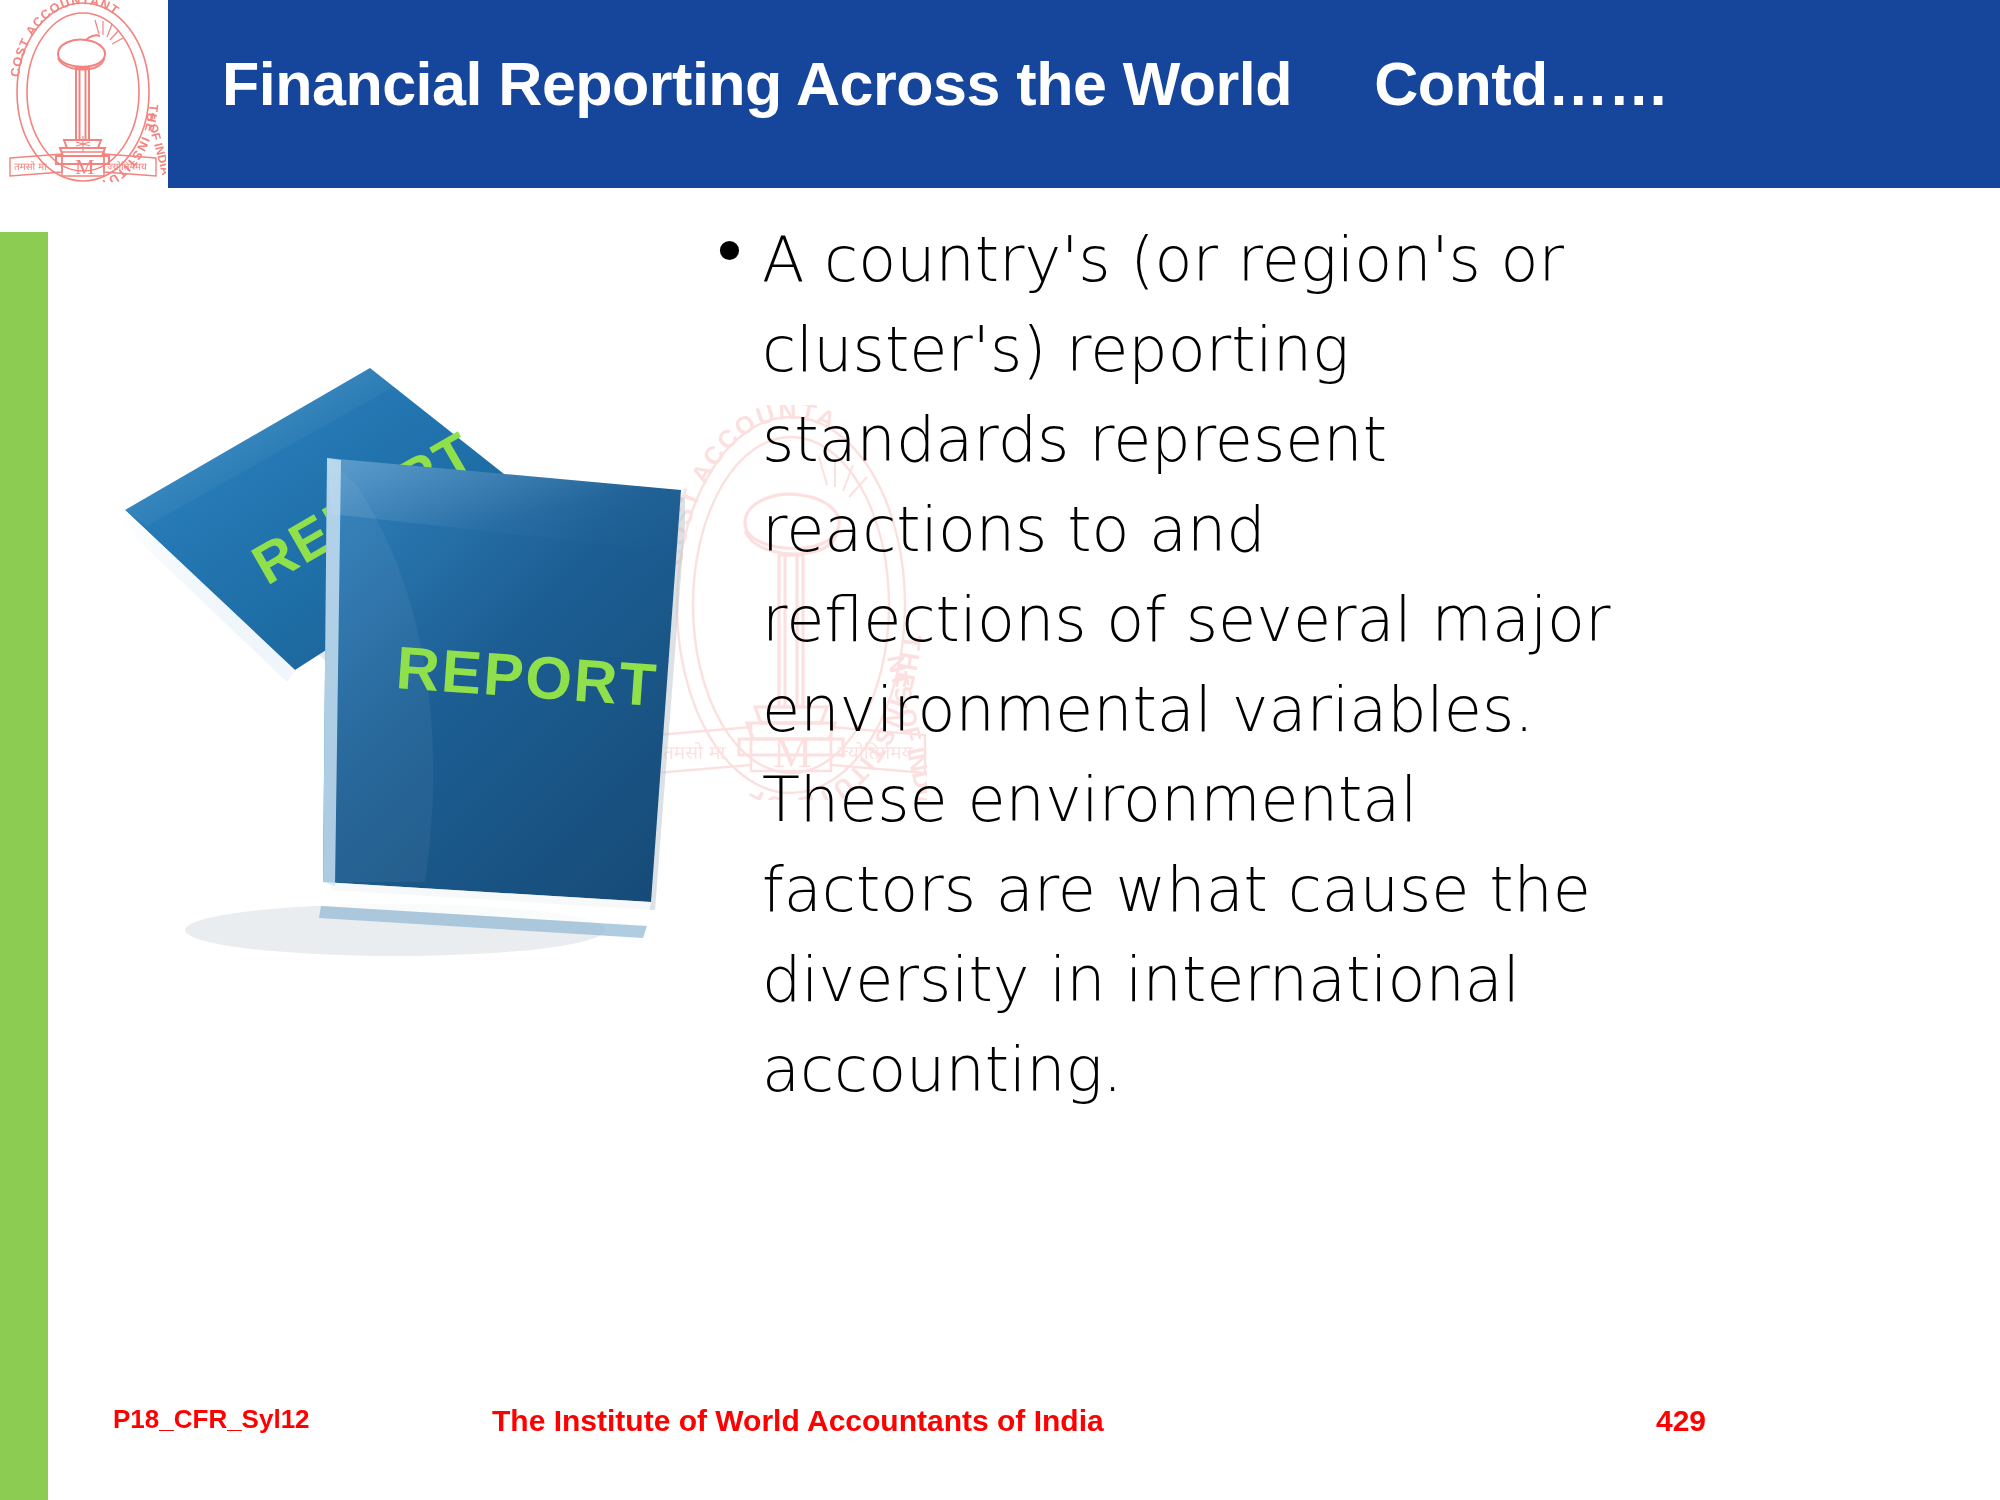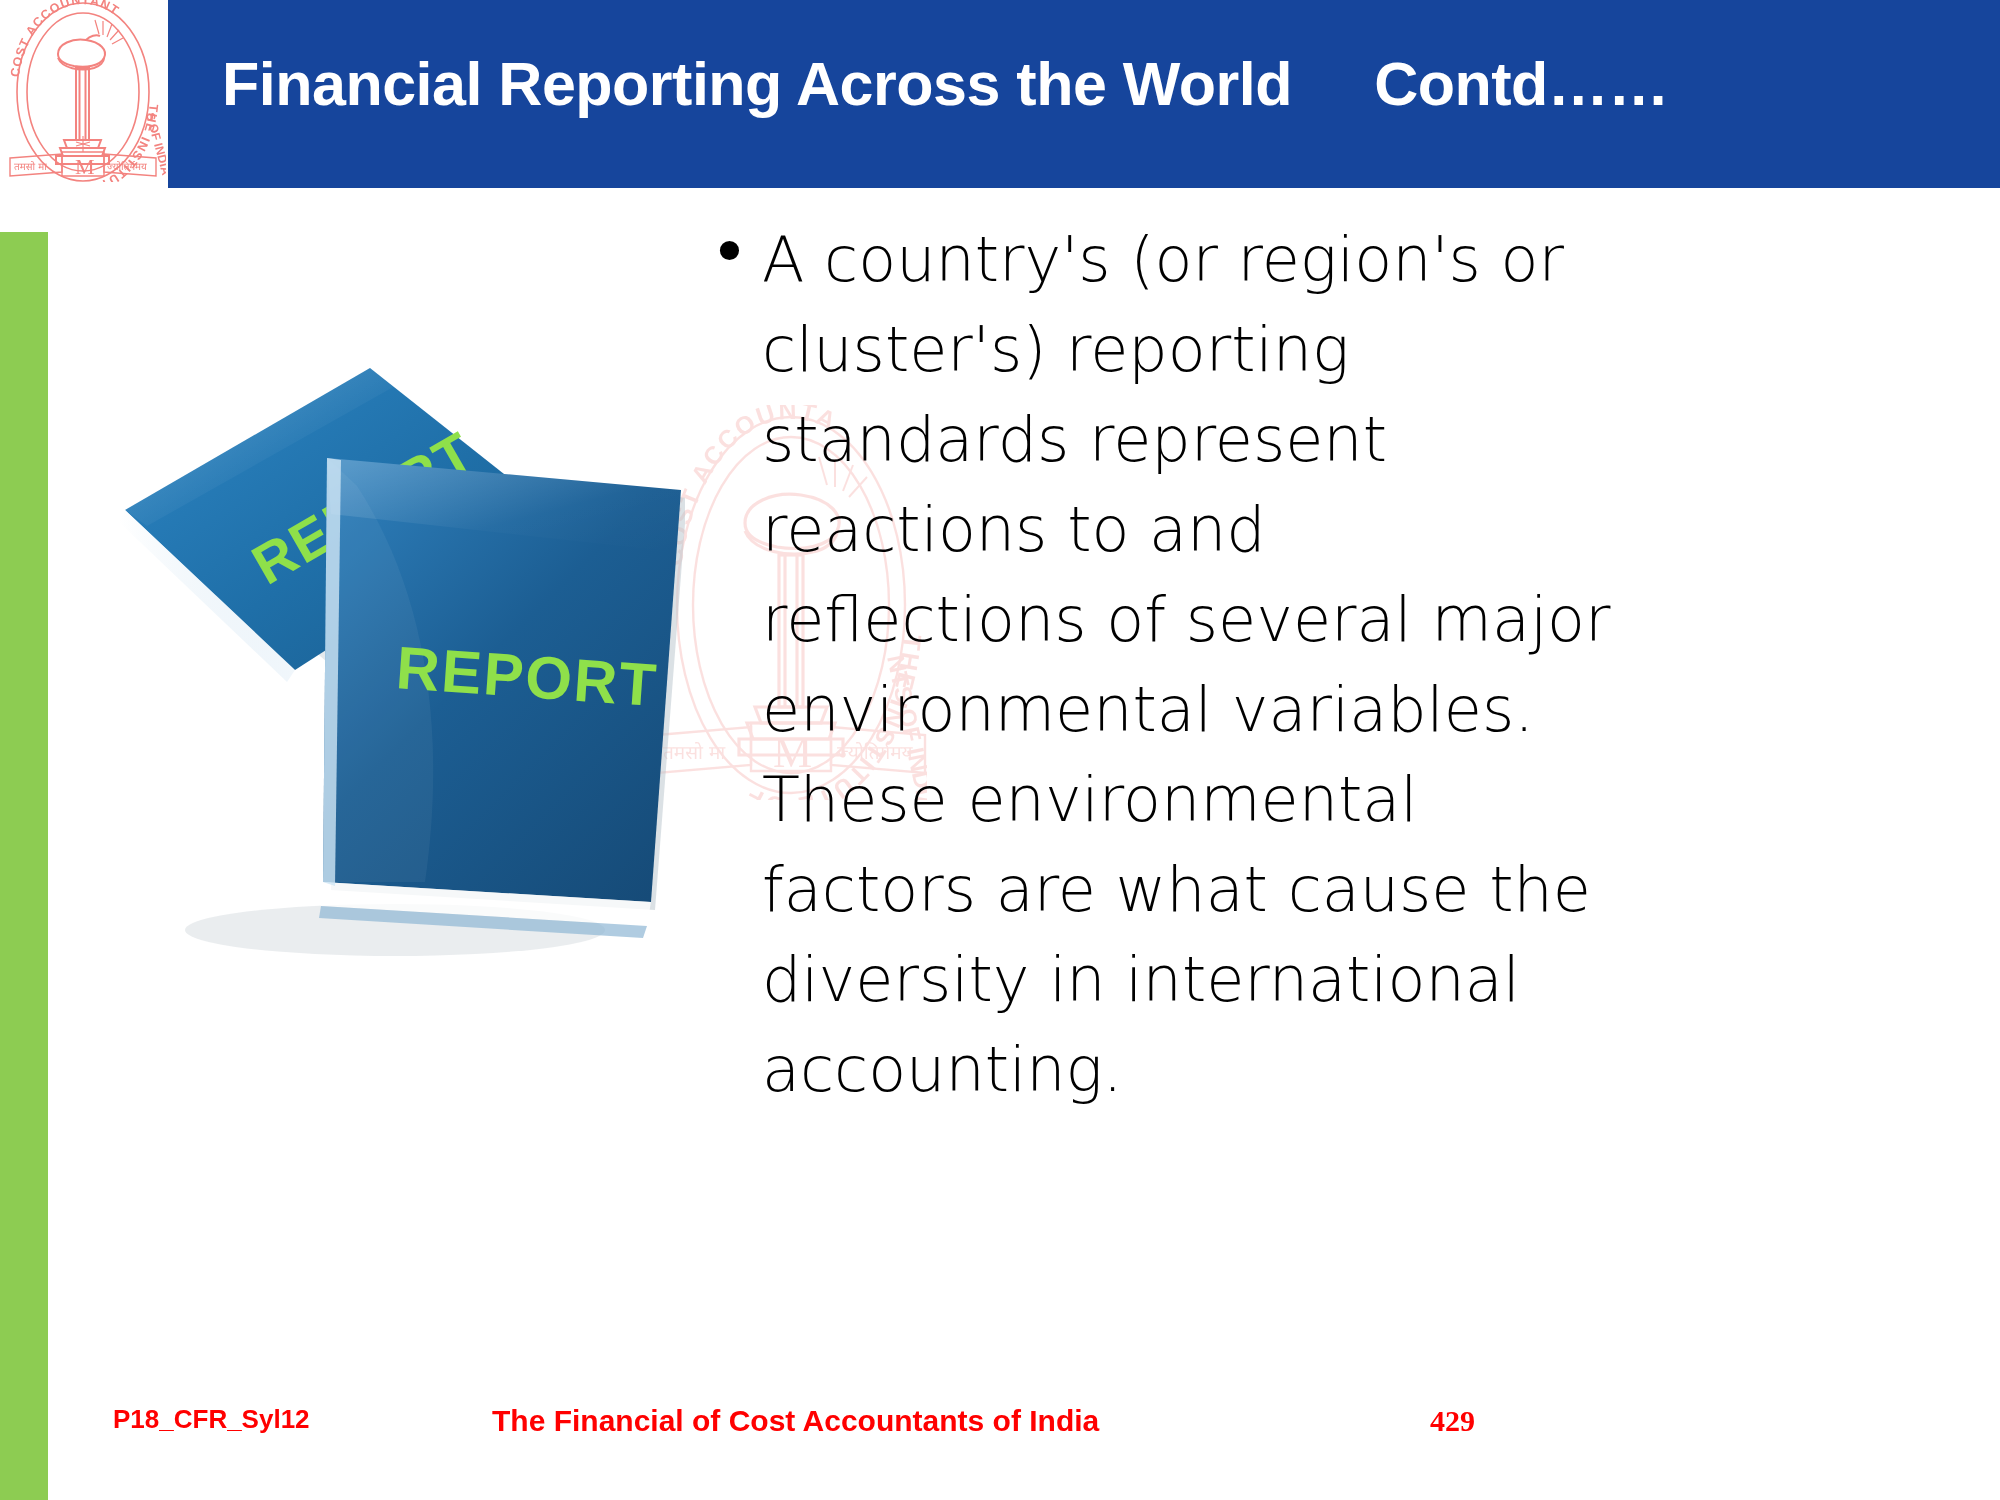--- a/index.html
+++ b/index.html
@@ -83,23 +83,23 @@
     position:absolute;left:113px;top:1404px;
     color:#FF0000;font-weight:bold;font-size:26px;
     font-family:"Liberation Sans", sans-serif;
   }
   .footer-center{
     position:absolute;left:492px;top:1404px;
     color:#FF0000;font-weight:bold;font-size:30px;
     font-family:"Liberation Sans", sans-serif;
   }
   .footer-right{
-    position:absolute;left:1430px;top:1404px;width:502px;text-align:left;
+    position:absolute;left:1430px;top:1404px;width:502px;text-align:center;
     color:#FF0000;font-weight:bold;font-size:30px;
-    font-family:Liberation Serif, serif;
+    font-family:Liberation Sans, sans-serif;
   }
 </style>
 </head>
 <body>
 
 <div class="slide">
 
   <div class="header-bar"></div>
   <div class="slide-title">Financial Reporting Across the World     Contd……</div>
 
@@ -262,16 +262,16 @@
 reflections of several major
 environmental variables.
 These environmental
 factors are what cause the
 diversity in international
 accounting.</div>
     </div>
   </div>
 
   <div class="footer-left">P18_CFR_Syl12</div>
-  <div class="footer-center">The Financial of Cost Accountants of India</div>
+  <div class="footer-center">The Institute of World Accountants of India</div>
   <div class="footer-right">429</div>
 
 </div>
 
 </body></html>

